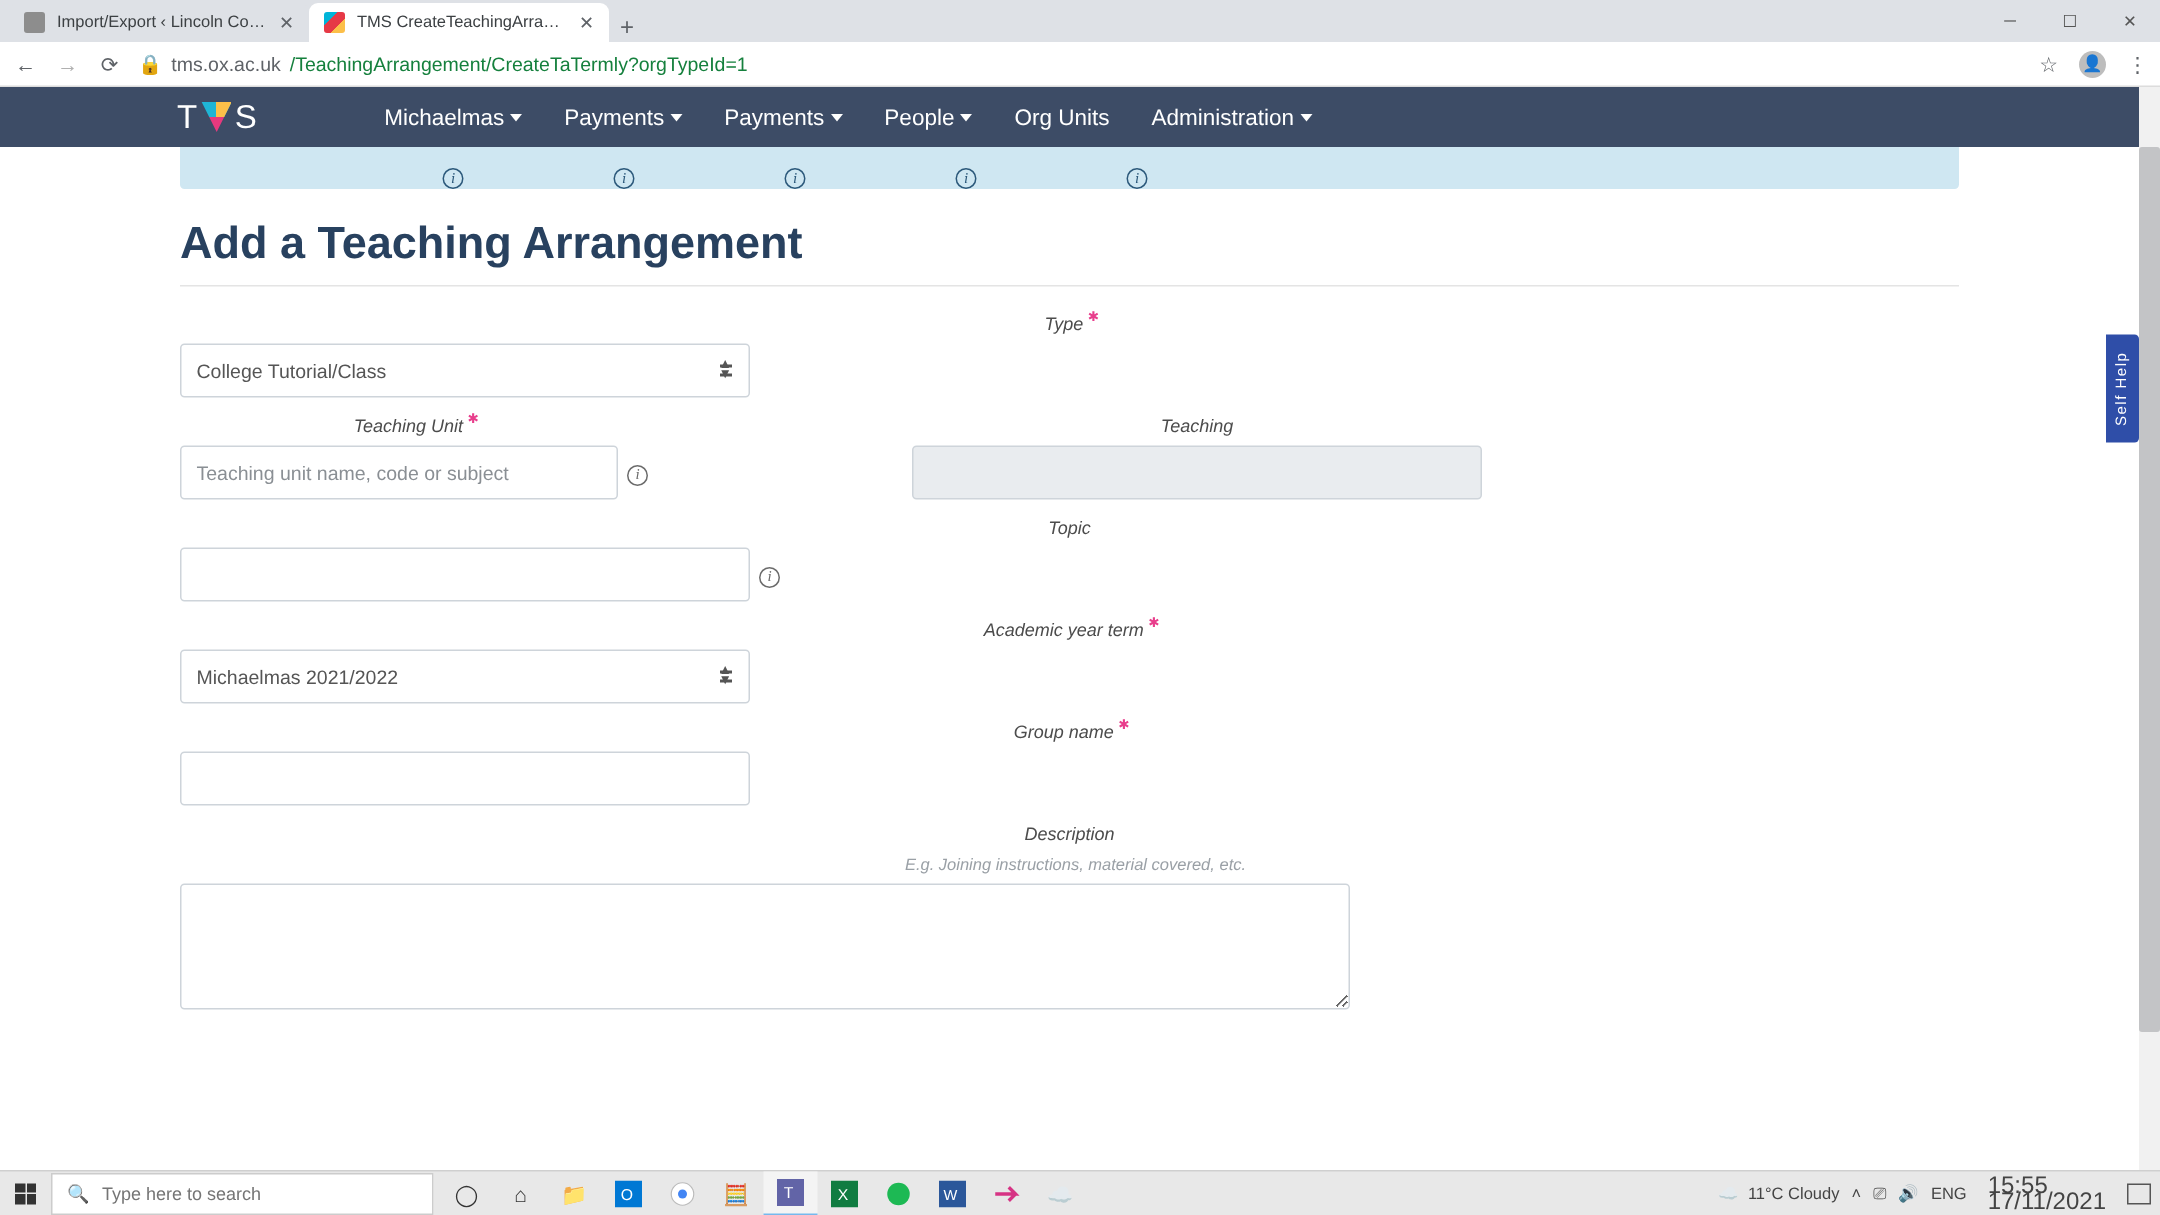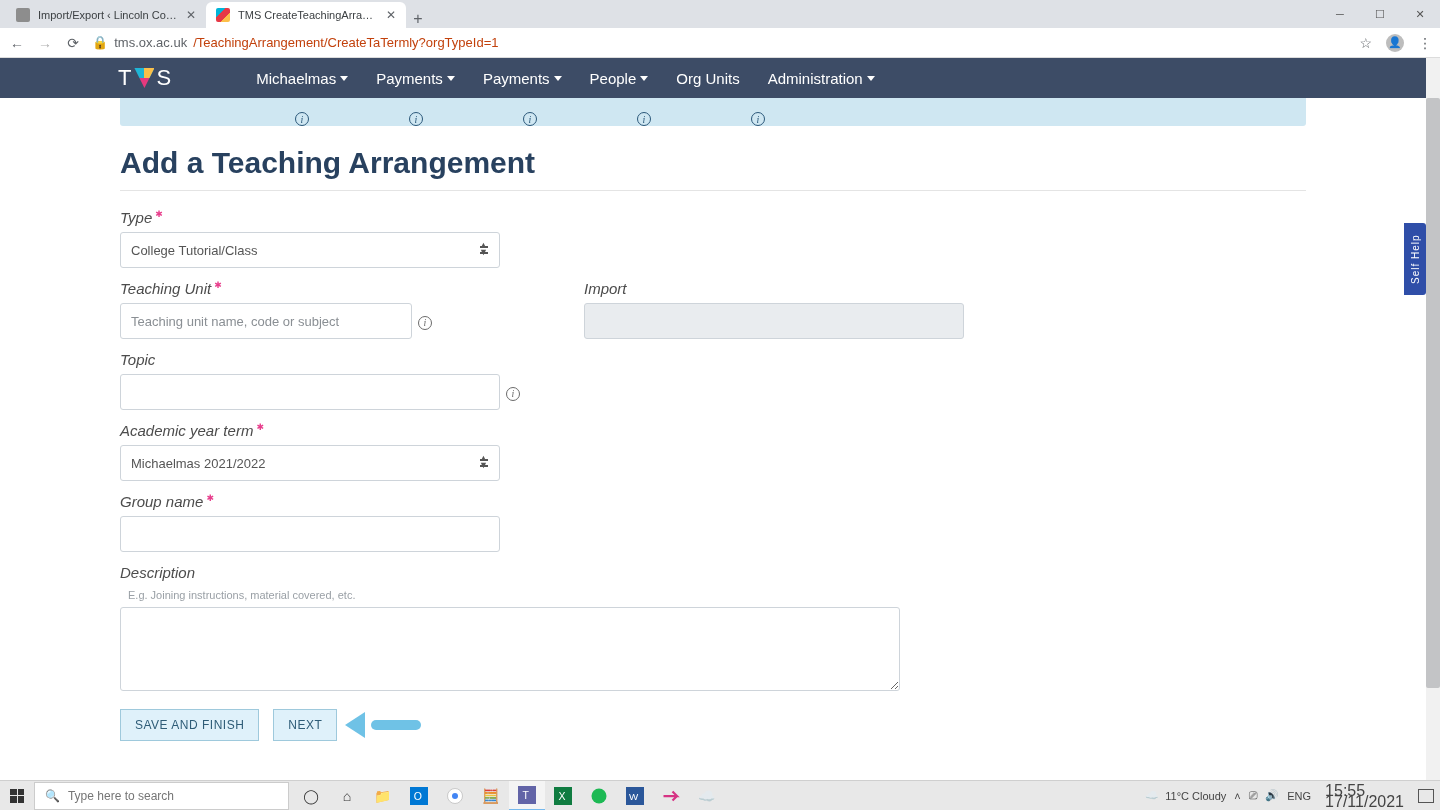--- a/index.html
+++ b/index.html
@@ -17,21 +17,21 @@
   .tab .title { flex:1; white-space:nowrap; overflow:hidden; text-overflow:ellipsis; }
   .tab .close { color:#5f6368; font-size:12px; }
   .newtab { width:24px; text-align:center; color:#5f6368; font-size:16px; }
   .win-controls { position:absolute; right:0; top:0; display:flex; }
   .win-controls div { width:40px; height:28px; display:flex; align-items:center; justify-content:center; color:#555; font-size:11px; }
 
   .toolbar { display:flex; align-items:center; height:30px; background:#fff; padding:0 8px; gap:10px; border-bottom:1px solid #dcdcdc; }
   .toolbar .nav-icon { color:#5f6368; font-size:14px; width:18px; text-align:center; }
   .toolbar .nav-icon.dim { color:#b0b0b0; }
   .addr { flex:1; display:flex; align-items:center; font-size:13px; color:#5f6368; gap:6px; }
-  .addr .url-path { color:#c2410c; }
+  .addr .url-path { color:#15803d; }
   .toolbar .right-icons { display:flex; gap:14px; align-items:center; color:#5f6368; font-size:14px; }
   .avatar-circle { width:18px; height:18px; border-radius:50%; background:#bdbdbd; display:flex; align-items:center; justify-content:center; font-size:11px; }
 
   
   .viewport { position:relative; height:752px; background:#fff; }
   .viewport-scroll { position:absolute; inset:0 14px 0 0; overflow:hidden; }
   .scrollbar-track { position:absolute; right:0; top:0; width:14px; bottom:0; background:#f1f1f1; }
   .scrollbar-thumb { position:absolute; right:0; top:40px; width:14px; height:590px; background:#c3c4c6; border-radius:2px; }
 
   
@@ -49,24 +49,24 @@
 
   
   .info-strip { background:#cfe7f2; height:28px; margin:0 120px; border-radius:0 0 3px 3px; display:flex; align-items:flex-end; justify-content:flex-start; padding-left:175px; gap:100px; color:#2b587a; font-size:13px; }
   .iicon { width:14px; height:14px; border:1.5px solid #2b587a; border-radius:50%; display:inline-flex; align-items:center; justify-content:center; font-family:serif; font-style:italic; font-size:10px; }
 
   
   .content { padding:12px 120px 0 120px; }
   h1.page-title { font-weight:700; font-size:30px; color:#28415f; margin:8px 0 10px; }
   .divider { border:none; border-top:1px solid #e4e4e4; margin:4px 0 6px; }
 
-  .form-label { font-size:15px; font-style:italic; color:#4c4c4c; display:inline-block; margin-top:12px; margin-bottom:6px; position:relative; }
+  .form-label { font-size:12px; font-style:italic; color:#4c4c4c; display:inline-block; margin-top:12px; margin-bottom:6px; position:relative;text-align:center; }
   .req::after { content:"✱"; color:#e83e8c; font-size:9px; position:relative; top:-6px; left:3px; font-style:normal; }
 
-  .row { display:flex; gap:32px; align-items:flex-end; }
+  .row { display:flex; gap:56px; align-items:flex-end; }
   .col { display:flex; flex-direction:column; }
 
   .select, .text-input, .topic-input, .textarea {
     font-size:13px; color:#555; border:1px solid #ced4da; border-radius:3px; background:#fff;
   }
   .select { width:380px; height:36px; padding:0 10px; appearance:none; background-image:none; position:relative; }
   .select-wrap { position:relative; width:380px; }
   .select-wrap::after { content:""; position:absolute; right:12px; top:14px; width:8px; height:8px;
     background:
       linear-gradient(#555,#555) top/8px 2px no-repeat,
@@ -77,21 +77,21 @@
   .text-input { width:292px; height:36px; padding:0 10px; }
   .text-input::placeholder { color:#8a8f94; font-style:normal; }
   .subject-box { width:380px; height:36px; background:#e9ecef; border:1px solid #ced4da; border-radius:3px; }
   .topic-input { width:380px; height:36px; padding:0 10px; }
   .textarea { width:780px; height:84px; padding:8px; resize:both; }
   .group-input { width:380px; height:36px; }
 
   .helper { margin-left:6px; }
   .helper .iicon { border-color:#6b6b6b; color:#6b6b6b; }
 
-  .desc-hint { font-size:11px; color:#9aa0a6; margin:2px 0 6px 8px; }
+  .desc-hint { font-size:11px; color:#9aa0a6; font-style:italic; margin:2px 0 6px 8px;text-align:center; }
 
   .btn-row { display:flex; gap:14px; margin-top:18px; align-items:center; }
   .btn { font-size:12px; letter-spacing:0.5px; color:#2e5c77; background:#dff1fa; border:1px solid #9ec9dc; padding:8px 14px; text-transform:uppercase; cursor:pointer; }
 
   
   .arrow-annot { position:relative; width:70px; height:22px; }
   .arrow-annot .shaft { position:absolute; right:0; top:6px; width:50px; height:10px; background:#6fc2e6; border-radius:5px; }
   .arrow-annot .head { position:absolute; left:-6px; top:-2px; width:0; height:0; border-top:13px solid transparent; border-bottom:13px solid transparent; border-right:20px solid #6fc2e6; }
 
   
@@ -209,21 +209,21 @@
 
       <div class="row">
         <div class="col">
           <label class="form-label req">Teaching Unit</label>
           <div style="display:flex; align-items:center;">
             <input class="text-input" placeholder="Teaching unit name, code or subject" style="">
             <span class="helper"><span class="iicon">i</span></span>
           </div>
         </div>
         <div class="col" style="margin-left:120px;">
-          <label class="form-label">Import</label>
+          <label class="form-label">Teaching</label>
           <div class="subject-box"></div>
         </div>
       </div>
 
       <div class="col">
         <label class="form-label">Topic</label>
         <div style="display:flex; align-items:center;">
           <input class="topic-input" style="">
           <span class="helper"><span class="iicon">i</span></span>
         </div>
@@ -243,28 +243,20 @@
         <label class="form-label req">Group name</label>
         <input class="topic-input group-input" style="">
       </div>
 
       <div class="col">
         <label class="form-label">Description</label>
         <div class="desc-hint">E.g. Joining instructions, material covered, etc.</div>
         <textarea class="textarea" style=""></textarea>
       </div>
 
-      <div class="btn-row">
-        <button class="btn">Save and finish</button>
-        <button class="btn">Next</button>
-        <div class="arrow-annot">
-          <div class="head"></div>
-            <div class="shaft"></div>
-        </div>
-      </div>
     </div>
 
   </div>
 
   <div class="self-help">Self Help</div>
 
   <div class="scrollbar-track">
   </div>
   <div class="scrollbar-thumb"></div>
 

